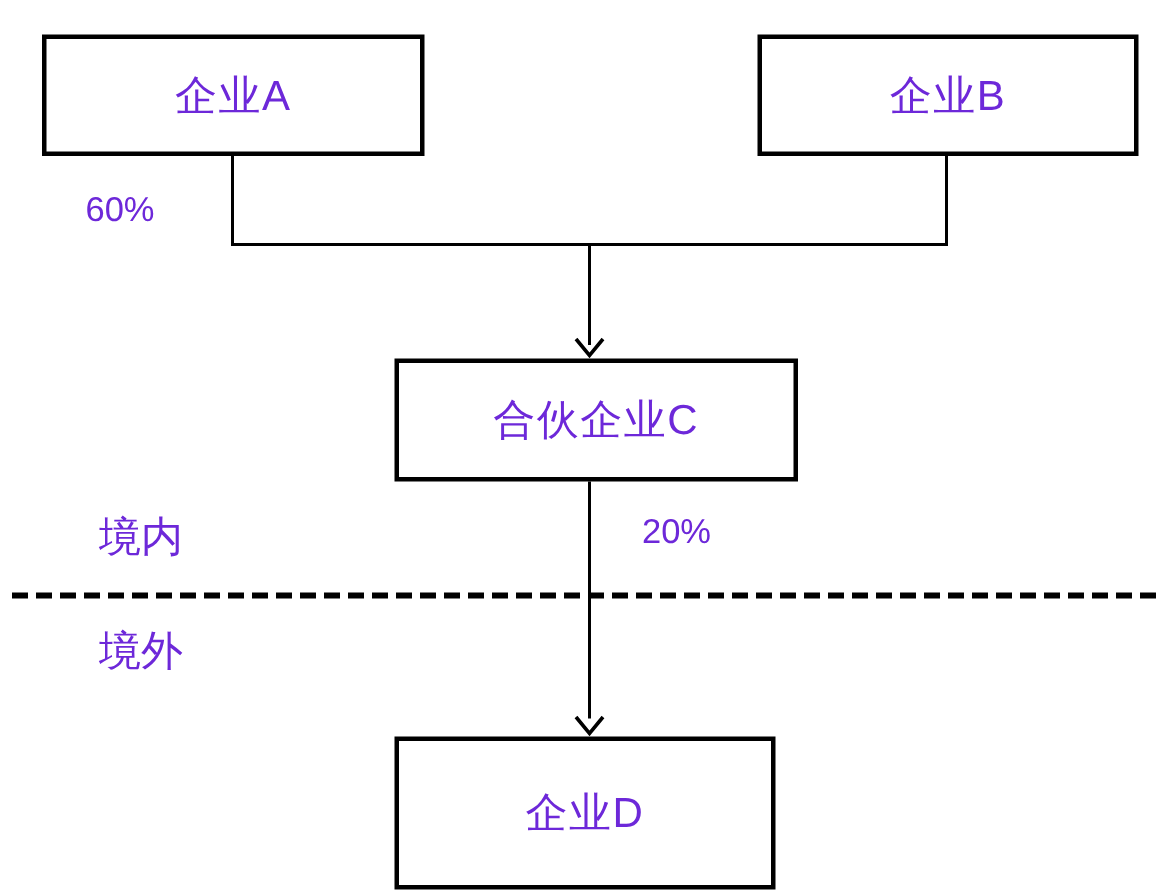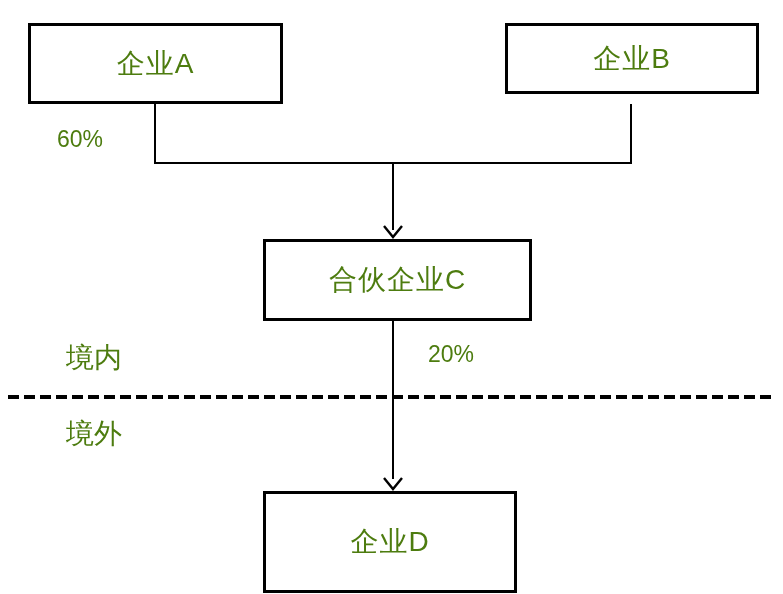--- a/index.html
+++ b/index.html
@@ -6,36 +6,36 @@
     margin: 0;
     padding: 0;
     background: #ffffff;
   }
   .canvas {
     position: relative;
     width: 783px;
     height: 594px;
     background: #ffffff;
     font-family: "Liberation Sans", "DejaVu Sans", sans-serif;
-    color: #4d7c0f;
+    color: #6d28d9;
     overflow: hidden;
   }
   .node {
     position: absolute;
     box-sizing: border-box;
     border: 3px solid #000000;
     background: #ffffff;
     display: flex;
     align-items: center;
     justify-content: center;
     font-size: 28px;
     letter-spacing: 1px;
   }
   .node-a { left: 28px;  top: 23px;  width: 255px; height: 81px; }
-  .node-b { left: 505px; top: 23px;  width: 254px; height: 71px; }
+  .node-b { left: 505px; top: 23px;  width: 254px; height: 81px; }
   .node-c { left: 263px; top: 239px; width: 269px; height: 82px; }
   .node-d { left: 263px; top: 491px; width: 254px; height: 102px; }
 
   .line {
     position: absolute;
     background: #000000;
   }
   .vline-a   { left: 154px; top: 104px; width: 2px; height: 60px; }
   .vline-b   { left: 630px; top: 104px; width: 2px; height: 60px; }
   .hline-ab  { left: 154px; top: 162px; width: 478px; height: 2px; }

